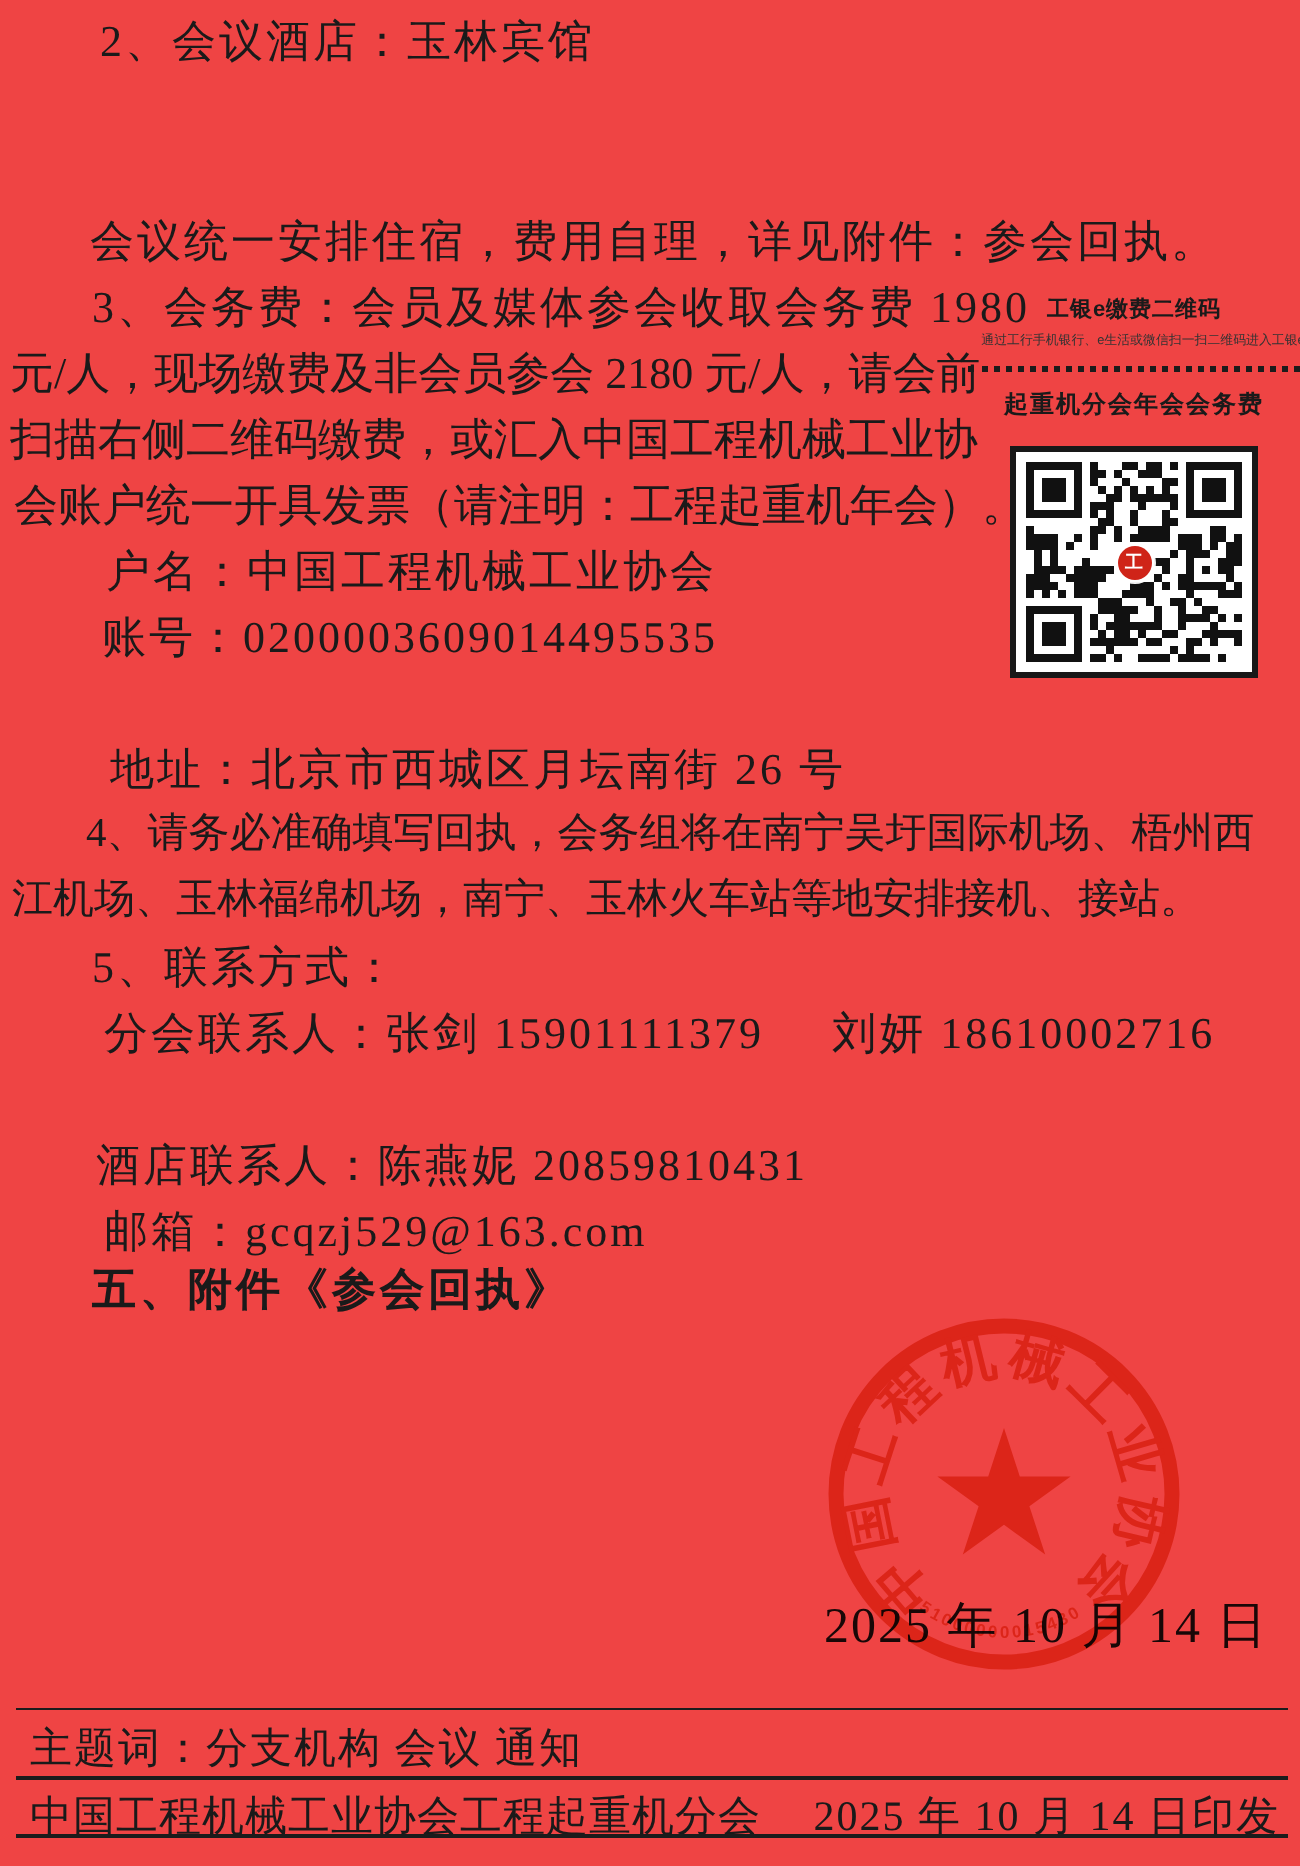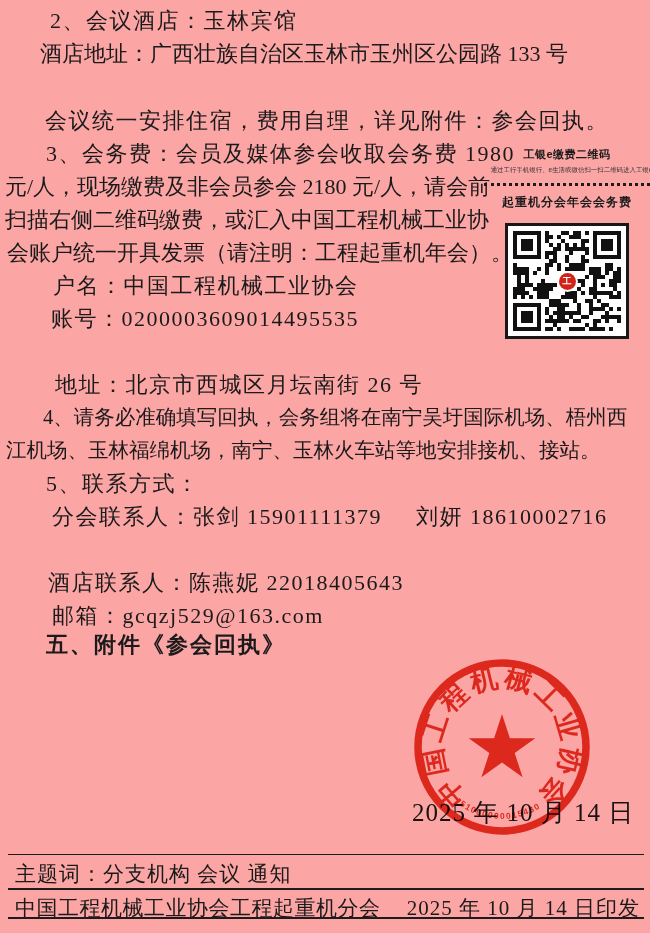--- a/index.html
+++ b/index.html
@@ -1,17 +1,17 @@
 <!DOCTYPE html>
 <html><head>
 <meta charset="utf-8">
 <style>
   html,body{margin:0;padding:0;background:#888;}
   .page{
-    position:relative;width:650px;height:933px;background:#fca5a5;
+    position:relative;width:650px;height:933px;background:#ef4444;
     margin:0 auto;overflow:hidden;
     font-family:"Liberation Serif","DejaVu Serif",serif;color:#1a1a1a;
   }
   .ln{position:absolute;font-size:22px;letter-spacing:1.5px;white-space:pre;line-height:1.2;}
   .tight{letter-spacing:0;}
   .xtight{font-size:20.5px;letter-spacing:0;}
   .bold-hei{font-family:Liberation Mono, monospace;font-weight:bold;letter-spacing:2px;}
   .gap{display:inline-block;width:34px;}
 
   
@@ -40,38 +40,37 @@
   .kw{position:absolute;left:15px;top:860px;font-size:21px;letter-spacing:1px;white-space:pre;}
   .issuer{position:absolute;left:15px;top:894px;font-size:21px;letter-spacing:.5px;white-space:pre;}
   .printed{position:absolute;right:10px;top:894px;font-size:21px;letter-spacing:1px;white-space:pre;}
 </style>
 </head>
 <body>
 
 <div class="page">
 
   <div class="ln" style="left:50px;top:8px">2、会议酒店：玉林宾馆</div>
-  <div class="ln tight" style="left:40px;top:41px">酒店地址：广西壮族自治区玉林市玉州区公园路 133 号</div>
   <div class="ln" style="left:45px;top:108px">会议统一安排住宿，费用自理，详见附件：参会回执。</div>
 
   <div class="ln" style="left:46px;top:141px">3、会务费：会员及媒体参会收取会务费 1980</div>
   <div class="ln tight" style="left:5px;top:174px">元/人，现场缴费及非会员参会 2180 元/人，请会前</div>
   <div class="ln tight" style="left:5px;top:207px">扫描右侧二维码缴费，或汇入中国工程机械工业协</div>
   <div class="ln tight" style="left:7px;top:240px">会账户统一开具发票（请注明：工程起重机年会）。</div>
 
   <div class="ln" style="left:53px;top:273px">户名：中国工程机械工业协会</div>
   <div class="ln" style="left:51px;top:306px">账号：0200003609014495535</div>
   <div class="ln" style="left:55px;top:372px">地址：北京市西城区月坛南街 26 号</div>
 
   <div class="ln xtight" style="left:43px;top:405px">4、请务必准确填写回执，会务组将在南宁吴圩国际机场、梧州西</div>
   <div class="ln xtight" style="left:6px;top:438px">江机场、玉林福绵机场，南宁、玉林火车站等地安排接机、接站。</div>
 
   <div class="ln" style="left:46px;top:471px">5、联系方式：</div>
   <div class="ln" style="left:52px;top:504px"><span>分会联系人：张剑 15901111379</span><span class="gap"></span><span>刘妍 18610002716</span></div>
-  <div class="ln" style="left:48px;top:570px">酒店联系人：陈燕妮 22018405643</div>
+  <div class="ln" style="left:48px;top:570px">酒店联系人：陈燕妮 20859810431</div>
   <div class="ln" style="left:52px;top:603px">邮箱：gcqzj529@163.com</div>
 
   <div class="ln bold-hei" style="left:46px;top:634px">五、附件《参会回执》</div>
 
   <div class="qr-panel">
     <div class="qr-title">工银e缴费二维码</div>
     <div class="qr-sub">通过工行手机银行、e生活或微信扫一扫二维码进入工银e缴费</div>
     <div class="qr-rule"></div>
     <div class="qr-caption">起重机分会年会会务费</div>
     <div class="qr-box">

